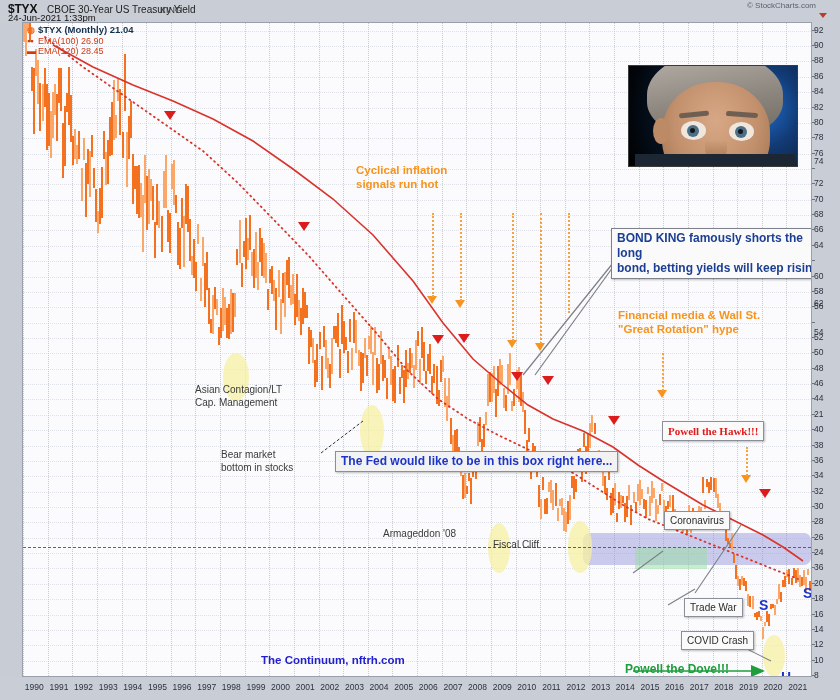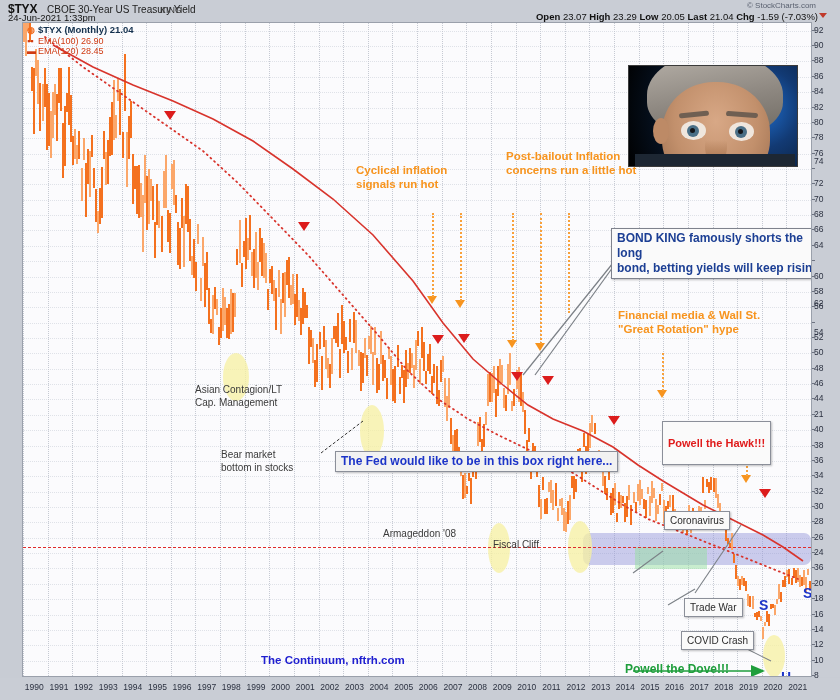--- a/index.html
+++ b/index.html
@@ -157,22 +157,23 @@
   }
   .ann-navy-box {
     background: #fafafa; border: 1px solid #7e828d;
     color: #1c3f94; font-size: 12px; font-weight: bold;
     padding: 2px 5px; line-height: 15px;
     box-shadow: 1px 1px 2px rgba(0,0,0,.25);
   }
   .ann-red-box {
     background: #fafafa; border: 1px solid #8b8f99;
     color: #e01b1b; font-size: 11px; font-weight: bold;
-    padding: 14px 5px; line-height: 14px;
+    padding: 2px 5px; line-height: 14px;
     box-shadow: 1px 1px 2px rgba(0,0,0,.25);
+    font-family: Liberation Serif, serif;
   }
   .ann-plain-box {
     background: #fafafa; border: 1px solid #8b8f99;
     color: #2b2b2b; font-size: 10px;
     padding: 2px 5px; line-height: 13px;
     box-shadow: 1px 1px 2px rgba(0,0,0,.25);
   }
   .ann-green { color: #1f9e3c; font-size: 12px; font-weight: bold; }
   .ann-sig { color: #1c34c8; font-size: 14px; font-weight: bold; }
   .brand { position: absolute; color: #2020d0; font-size: 11.5px; font-weight: bold; }
@@ -210,32 +211,20 @@
 <body>
 
 <div id="root">
 
   <div class="hdr">
     <div class="hdr-sym">$TYX</div>
     <div class="hdr-desc">CBOE 30-Year US Treasury Yield</div>
     <div class="hdr-idx">KING</div>
     <div class="hdr-date">24-Jun-2021 1:33pm</div>
     <div class="hdr-cr">© StockCharts.com</div>
-    <div class="hdr-quote">
-      <b>Open</b>
-      <span class="v">23.07</span>
-      <b>High</b>
-      <span class="v">23.29</span>
-      <b>Low</b>
-      <span class="v">20.05</span>
-      <b>Last</b>
-      <span class="v">21.04</span>
-      <b>Chg</b>
-      <span class="v">-1.59 (-7.03%)</span>
-    </div>
     <div class="hdr-caret"></div>
   </div>
 
   <div class="plot-wrap">
     <div class="plot" id="plot">
 
       <div id="grid-layer">
           <div class="gridh" style="top: 7.68235px;"></div>
           <div class="gridh" style="top: 23.0471px;"></div>
           <div class="gridh" style="top: 38.4118px;"></div>
@@ -746,22 +735,20 @@
         <line x1="718" y1="502" x2="672" y2="570" stroke="#7b8086" stroke-width="1.1"></line>
         <line x1="645" y1="582" x2="672" y2="566" stroke="#7b8086" stroke-width="1.1"></line>
         <line x1="712" y1="620" x2="748" y2="638" stroke="#7b8086" stroke-width="1.1"></line>
         <line x1="610" y1="550" x2="640" y2="528" stroke="#7b8086" stroke-width="1.1"></line>
         <line x1="610" y1="648" x2="728" y2="648" stroke="#1f9e3c" stroke-width="1.4"></line>
         <polygon points="728,642 742,648 728,654" fill="#1f9e3c"></polygon>
       </svg>
 
       <div class="ann ann-org" style="left:333px; top:140px;">Cyclical inflation
 signals run hot</div>
-      <div class="ann ann-org" style="left:483px; top:126px;">Post-bailout Inflation
-concerns run a little hot</div>
       <div class="ann ann-org" style="left:595px; top:285px;">Financial media &amp; Wall St.
 "Great Rotation" hype</div>
 
       <div class="ann ann-gray" style="left:172px; top:360px;">Asian Contagion/LT
 Cap. Management</div>
       <div class="ann ann-gray" style="left:198px; top:425px;">Bear market
 bottom in stocks</div>
       <div class="ann ann-gray" style="left:360px; top:504px;">Armageddon '08</div>
       <div class="ann ann-gray" style="left:470px; top:515px;">Fiscal Cliff</div>
 

